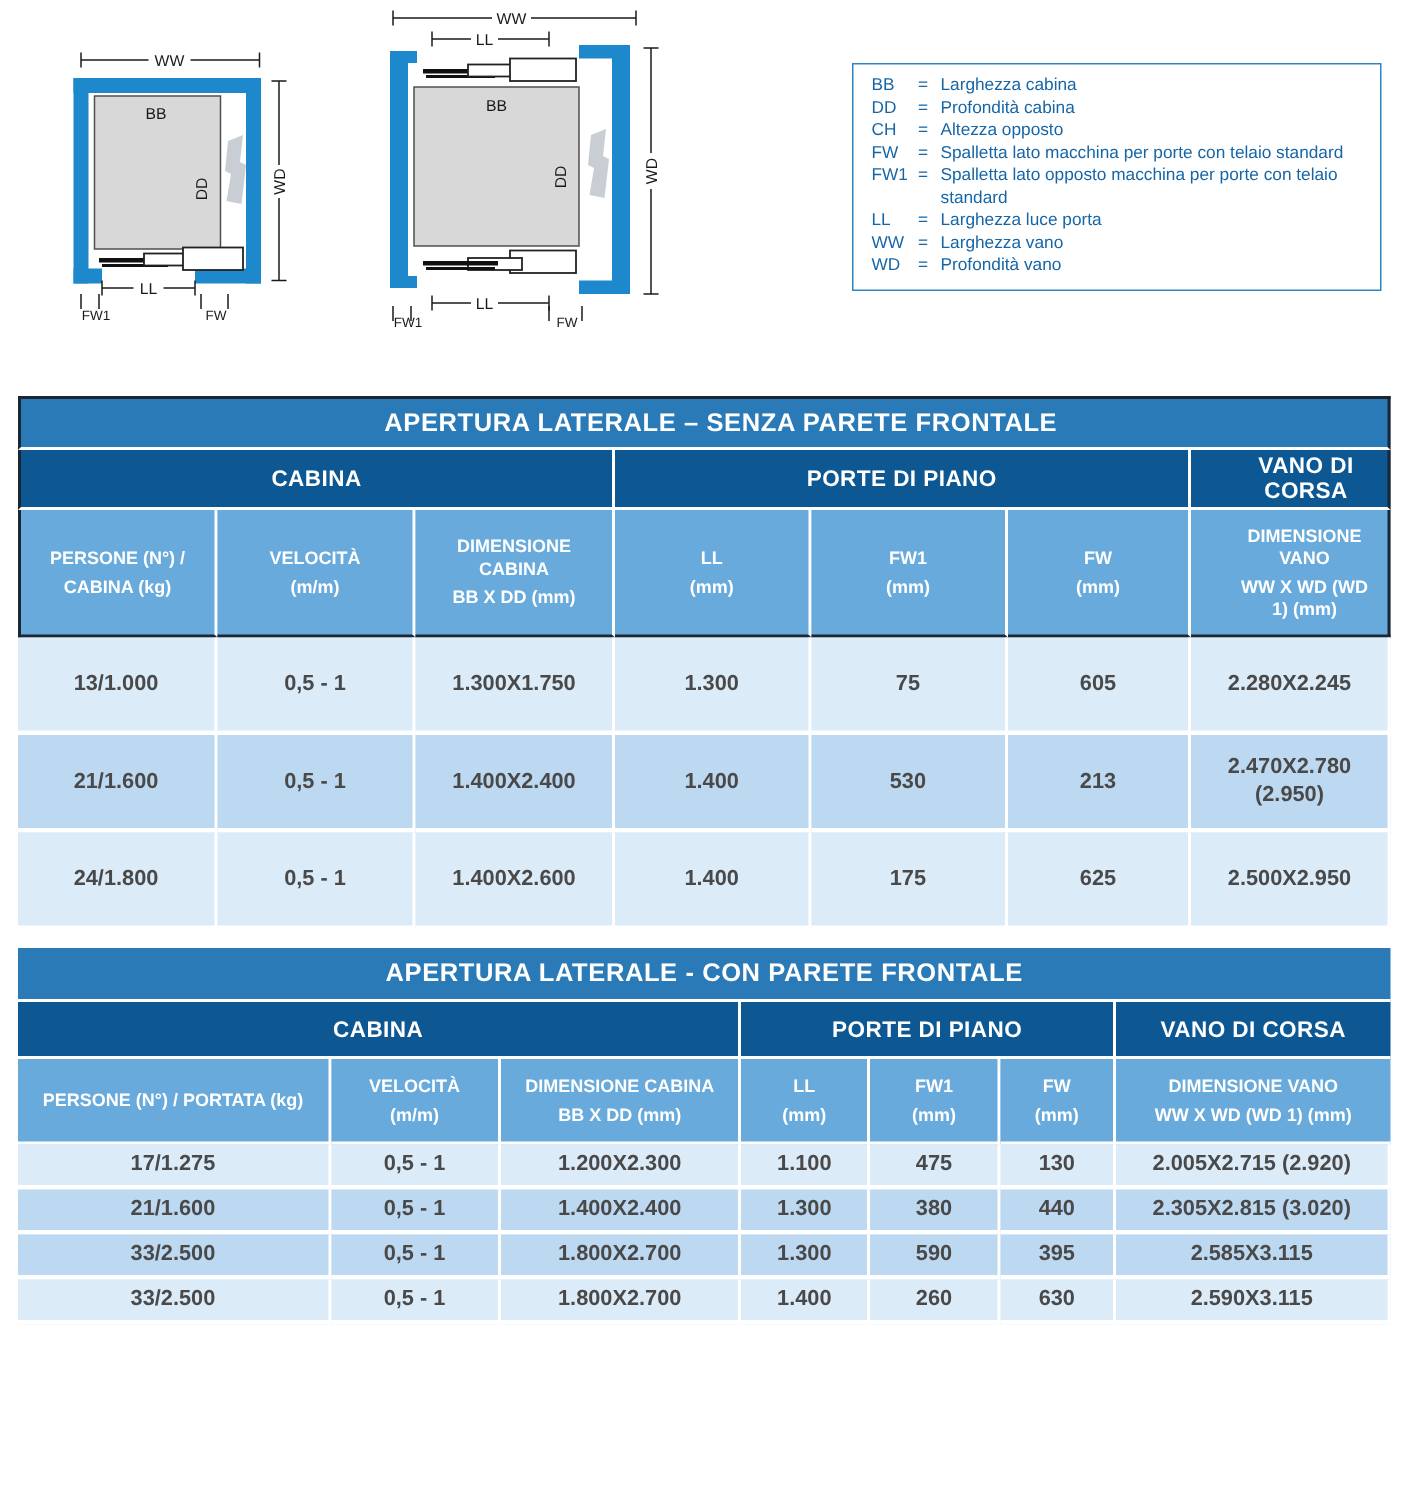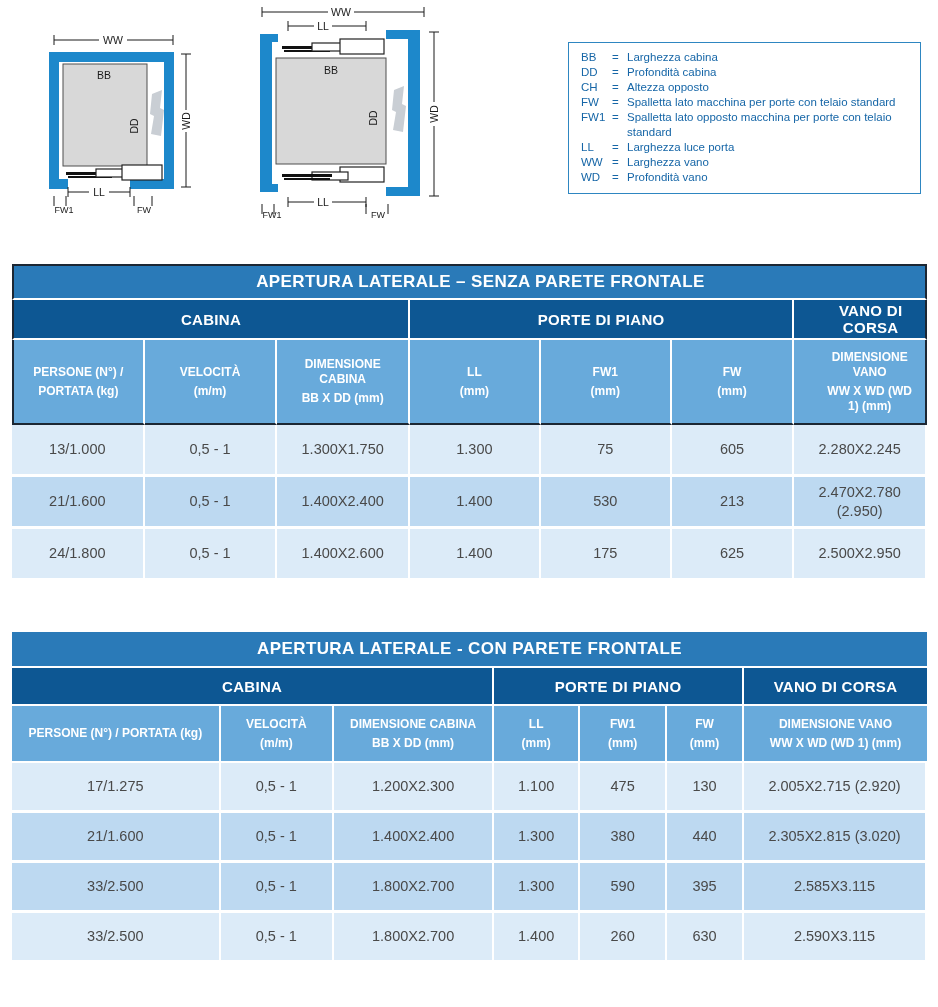--- a/index.html
+++ b/index.html
@@ -49,22 +49,22 @@
             height:36px;letter-spacing:.4px;}
   .group-row th{background:var(--subhdr-bg);color:#fff;font-size:15px;font-weight:bold;
             height:38px;letter-spacing:.3px;}
   .colhead th{background:var(--colhdr-bg);color:#fff;font-size:12px;font-weight:bold;
             line-height:1.25;padding:6px 8px;}
   .tbl1 .colhead th{height:85px;}
   .tbl2 .colhead th{height:57px;}
   .hl2{display:block;margin-top:4px;}
   .hl2:empty{display:none;}
   .tbl td{font-size:14.5px;color:#494949;border-bottom:3px solid #fff;line-height:1.3;}
-  .tbl1 td{height:52px;}
-  .tbl2 td{height:50px;}
+  .tbl1 td{height:65px;font-weight:bold;}
+  .tbl2 td{height:30px;font-weight:bold;}
   tr.light td{background:var(--row-light);}
   tr.dark td{background:var(--row-dark);}
   
   .tbl1 thead tr:first-child th{border-top:2px solid var(--hdr-border);}
   .tbl1 thead th:first-child{border-left:2px solid var(--hdr-border);}
   .tbl1 thead th:last-child{border-right:2px solid var(--hdr-border);padding-left:28px;}
   .tbl1 thead tr.colhead th{border-bottom:2px solid var(--hdr-border);}
 </style>
 </head>
 <body>
@@ -241,21 +241,21 @@
     <thead>
       <tr class="title-row">
         <th colspan="7">APERTURA LATERALE – SENZA PARETE FRONTALE</th>
       </tr>
       <tr class="group-row">
         <th colspan="3">CABINA</th>
         <th colspan="3">PORTE DI PIANO</th>
         <th>VANO DI CORSA</th>
       </tr>
       <tr class="colhead">
-        <th><span>PERSONE (N°) /</span><span class="hl2">PORTATA (kg)</span></th>
+        <th><span>PERSONE (N°) /</span><span class="hl2">CABINA (kg)</span></th>
         <th><span>VELOCITÀ</span><span class="hl2">(m/m)</span></th>
         <th><span>DIMENSIONE CABINA</span><span class="hl2">BB X DD (mm)</span></th>
         <th><span>LL</span><span class="hl2">(mm)</span></th>
         <th><span>FW1</span><span class="hl2">(mm)</span></th>
         <th><span>FW</span><span class="hl2">(mm)</span></th>
         <th><span>DIMENSIONE VANO</span><span class="hl2">WW X WD (WD 1) (mm)</span></th>
       </tr>
     </thead>
     <tbody>
         <tr class="light">

